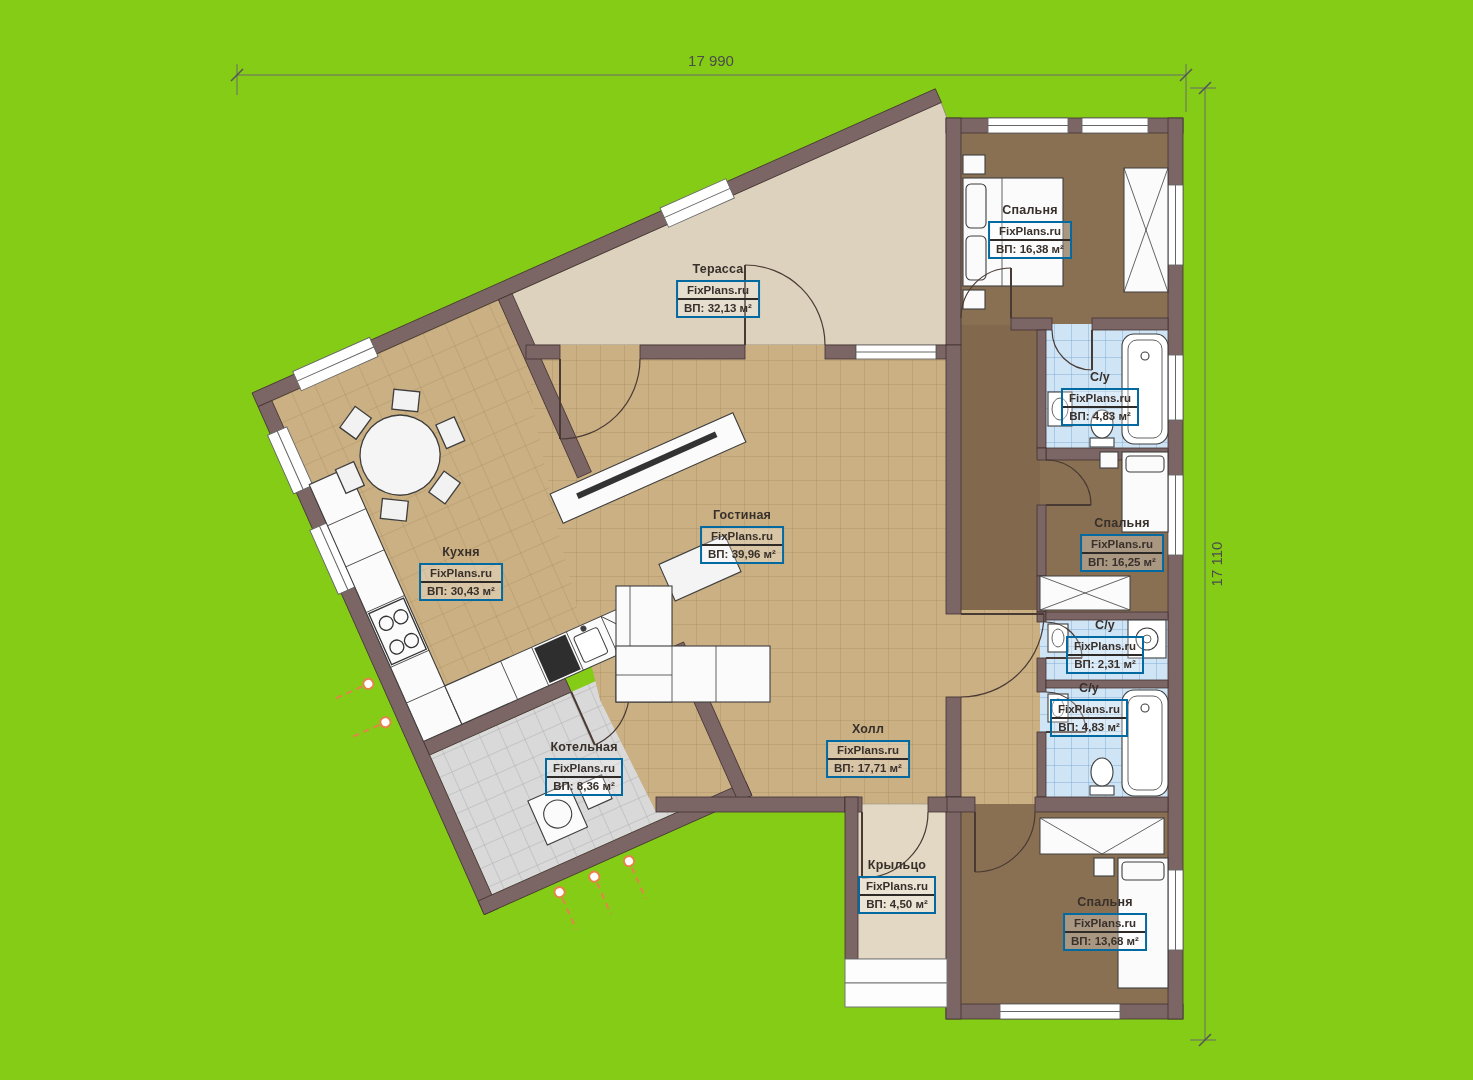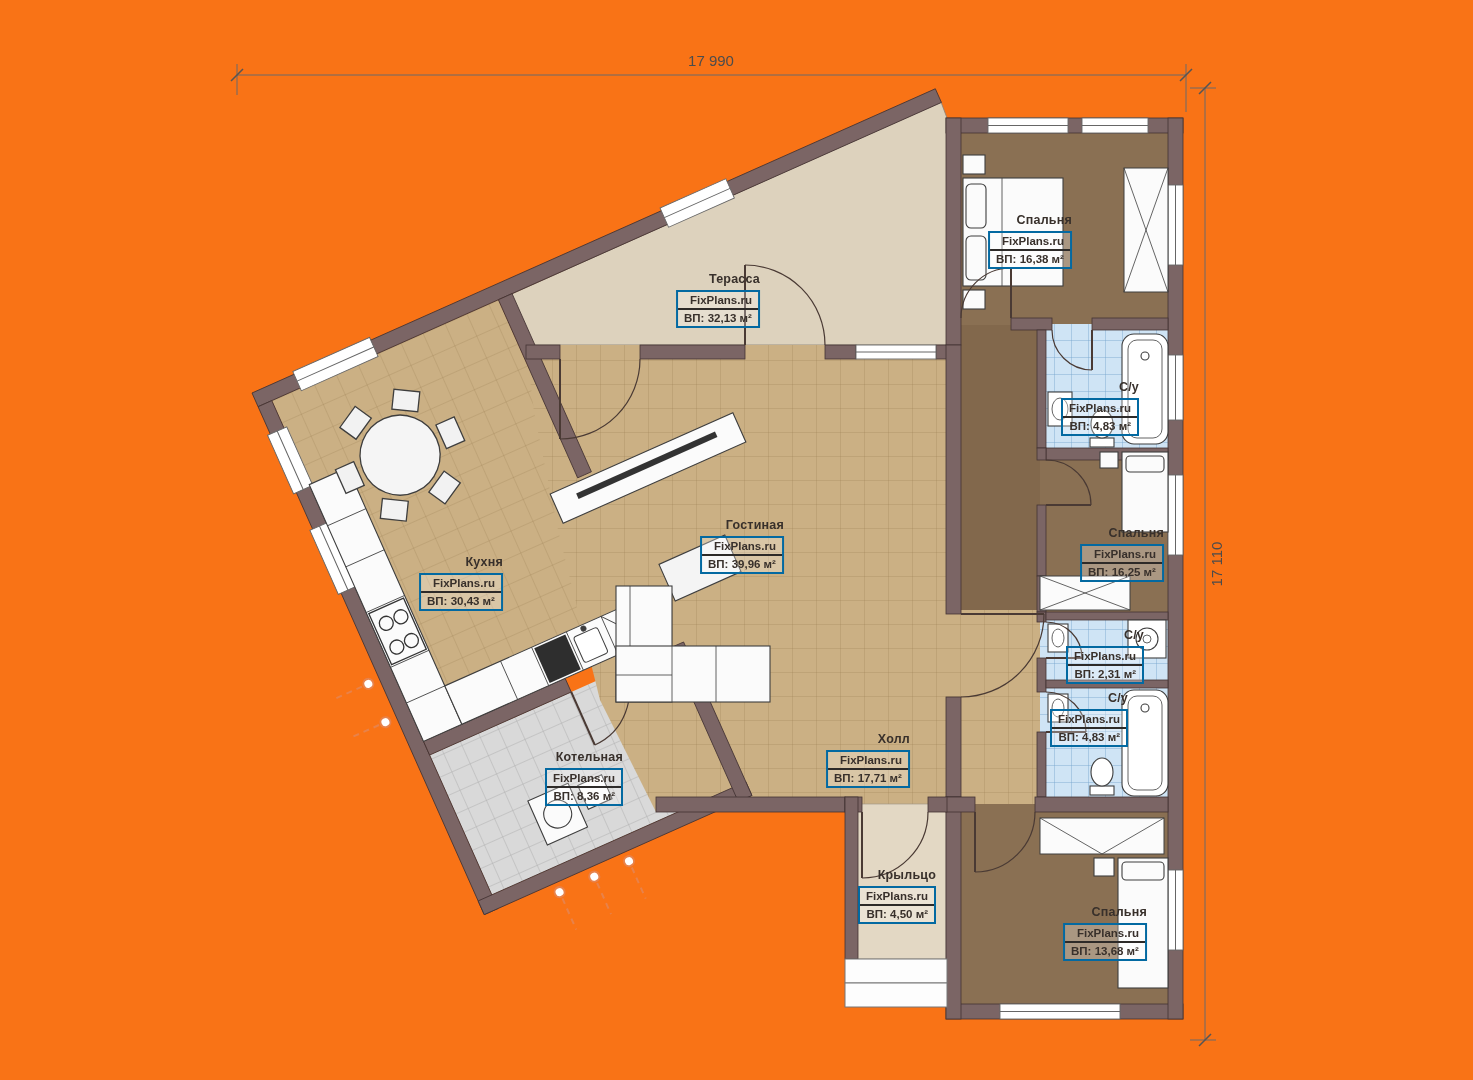--- a/index.html
+++ b/index.html
@@ -1,23 +1,23 @@
 <!DOCTYPE html>
 <html><head>
 <meta charset="utf-8">
 <style>
   html,body { margin:0; padding:0; background:#ffffff; }
   .stage {
     position:relative; width:1473px; height:1080px;
-    font-family:"Liberation Sans", sans-serif; overflow:hidden; background:#f97316;
+    font-family:"Liberation Sans", sans-serif; overflow:hidden; background:#84cc16;
   }
   .stage svg { position:absolute; left:0; top:0; }
   .room-label {
     position:absolute; transform:translateX(-50%);
-    text-align:right; color:#38302b; z-index:3; line-height:1.25;margin-top:10px;
+    text-align:center; color:#38302b; z-index:3; line-height:1.25;
   }
   .room-name { font-weight:bold; font-size:12.5px; margin-bottom:2px; letter-spacing:.2px; }
   .room-box { display:inline-block; border:2px solid #0369a1; background:rgba(255,255,255,0.28); }
   .room-box > div { font-weight:bold; font-size:11.5px; padding:1px 6px; white-space:nowrap; }
   .room-box .wm { border-bottom:2px solid #2d2a28; }
   .dim { font-size:15px; fill:#4c4c4c; font-weight:normal; }
 </style>
 </head>
 <body>
 

